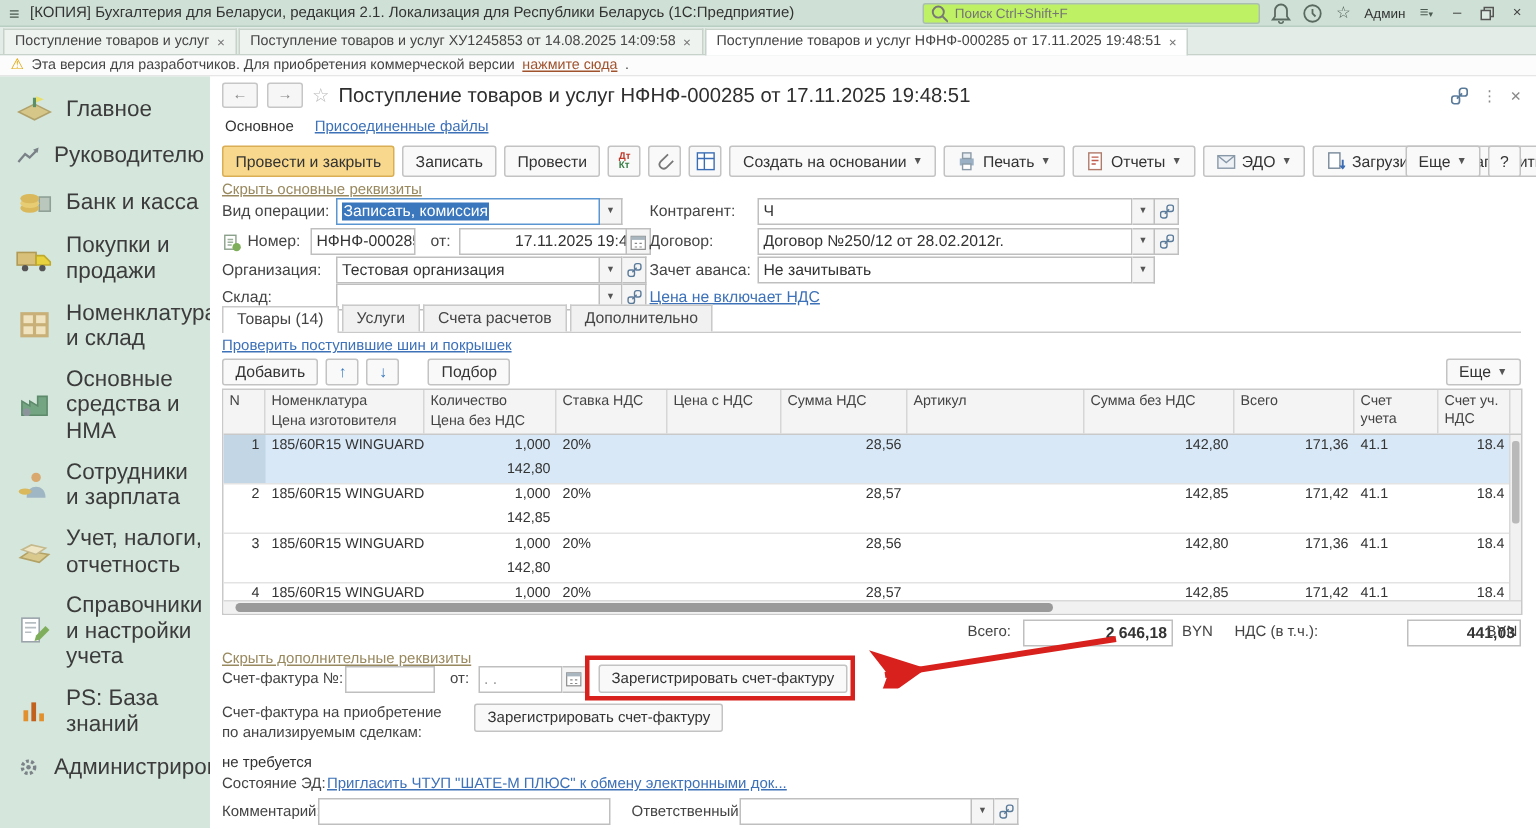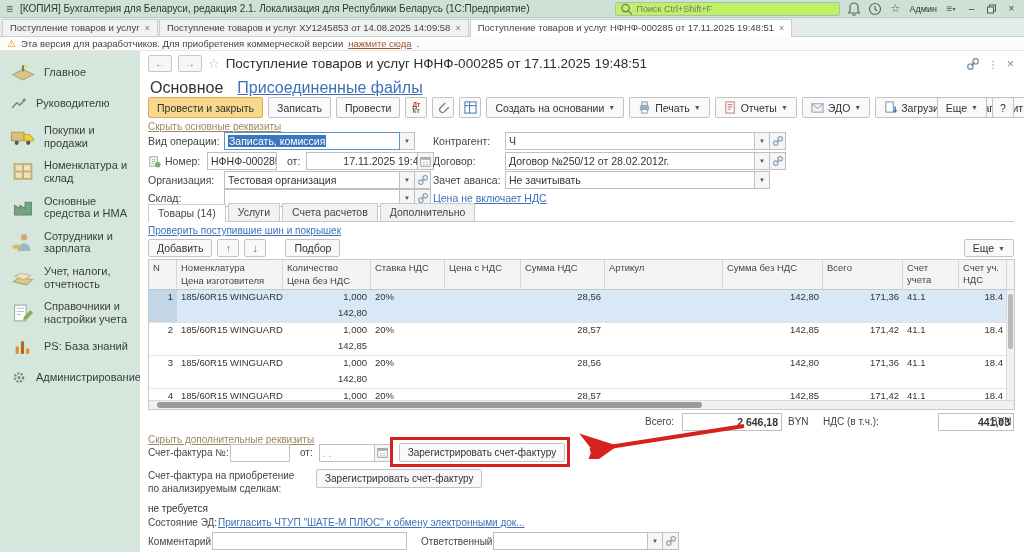--- a/index.html
+++ b/index.html
@@ -28,32 +28,32 @@
   .warnbar { height:14px; background:#fcfcfc; display:flex; align-items:center; gap:5px; padding:0 7px; border-bottom:1px solid #e6e6e6; font-size:9.5px; color:#444; }
   .warn-tri { color:#e0a400; font-size:10px; line-height:10px; }
   .warn-link { color:#a0522d; text-decoration:underline; }
 
   
   .bodyrow { display:flex; height:501px; }
   .sidebar { width:140px; background:#d5e6dc; padding-top:6px; overflow:hidden; }
   .side-item { display:flex; align-items:center; gap:8px; padding:5px 4px 5px 10px; cursor:pointer; min-height:26px; }
   .side-ico { width:26px; height:21px; flex:none; }
   .side-ico.small { width:18px; }
-  .side-label { font-size:11px; color:#3c3c3c; line-height:1.15; }
+  .side-label { font-size:15px; color:#3c3c3c; line-height:1.15; }
   .main { position:relative; flex:1; background:#fff; overflow:hidden; }
 
   
   .doc-head { position:absolute; top:4px; left:8px; display:flex; align-items:center; gap:6px; }
   .navbtn { width:24px; height:17px; border:1px solid #c6c6c6; border-radius:2px; background:#f6f6f6; color:#888; font-size:10px; display:inline-flex; align-items:center; justify-content:center; }
   .fav-star { color:#b9b9b9; font-size:13px; }
   .doc-title { font-size:13.5px; color:#2e2e2e; white-space:nowrap; }
   .doc-icons { position:absolute; top:6px; right:10px; display:flex; gap:9px; align-items:center; color:#8a8a8a; }
   .doc-icons .g { font-size:10px; }
 
-  .nav-strip { position:absolute; top:28px; left:10px; display:flex; gap:14px; font-size:16px; }
+  .nav-strip { position:absolute; top:28px; left:10px; display:flex; gap:14px; font-size:10px; }
   .nav-current { color:#333; }
   .link { color:#3d71b8; text-decoration:underline; cursor:pointer; }
   .hide-link { color:#99895f; text-decoration:underline; font-size:10px; cursor:pointer; }
 
   
   .toolbar { position:absolute; top:46px; left:8px; display:flex; gap:5px; align-items:center; }
   .btn { display:inline-flex; align-items:center; gap:4px; background:#f9f9f9; border:1px solid #c3c3c3; border-radius:2px; height:21px; padding:0 8px; font-size:10.5px; color:#333; white-space:nowrap; cursor:pointer; }
   .btn.primary { background:#f7d88c; border-color:#d9ae54; }
   .btn.icon-only { width:22px; padding:0; justify-content:center; }
   .caret { font-size:7px; color:#555; }
@@ -288,20 +288,26 @@
           <svg class="side-ico" viewBox="0 0 24 20">
             <use href="#ico-desk"></use>
           </svg>
           <span class="side-label">Главное</span>
         </div>
         <div class="side-item">
           <svg class="side-ico small" viewBox="0 0 24 20">
             <use href="#ico-chart"></use>
           </svg>
           <span class="side-label">Руководителю</span>
+        </div>
+        <div class="side-item">
+          <svg class="side-ico" viewBox="0 0 24 20">
+            <use href="#ico-bank"></use>
+          </svg>
+          <span class="side-label">Банк и касса</span>
         </div>
         <div class="side-item">
           <svg class="side-ico" viewBox="0 0 24 20">
             <use href="#ico-truck"></use>
           </svg>
           <span class="side-label">Покупки и продажи</span>
         </div>
         <div class="side-item">
           <svg class="side-ico" viewBox="0 0 24 20">
             <use href="#ico-shelf"></use>

